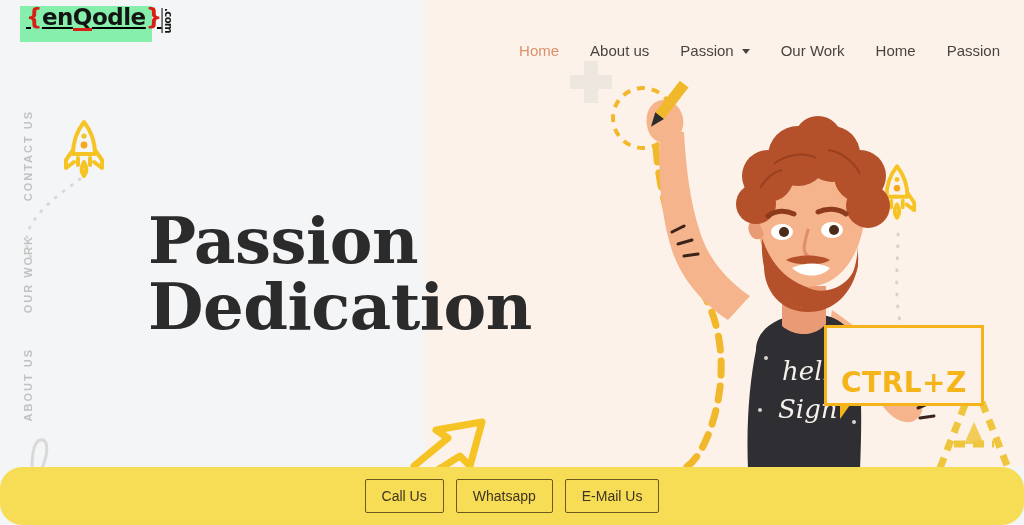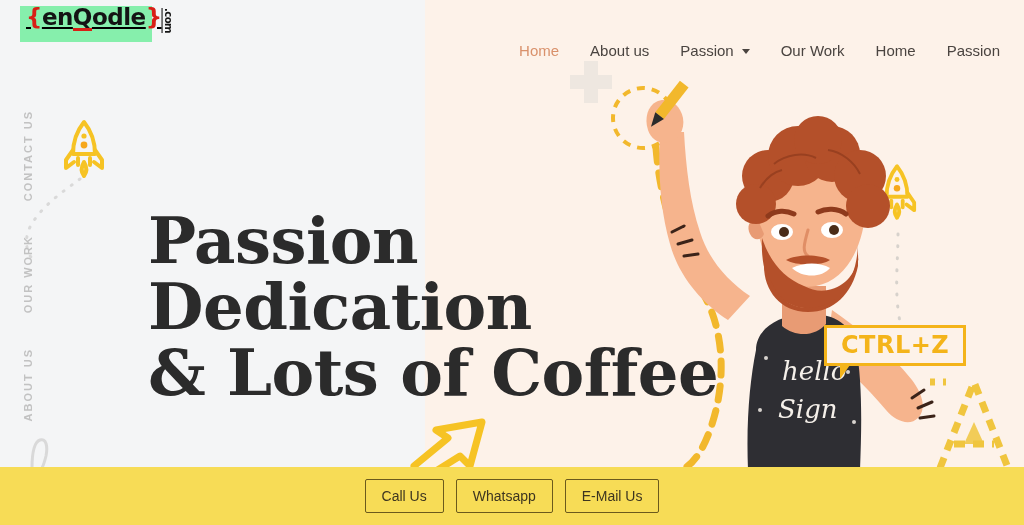--- a/index.html
+++ b/index.html
@@ -178,24 +178,25 @@
     z-index: 25;
   }
   .ctrl-box {
     border: 3px solid #f4b41a;
     padding: 5px 14px 6px 14px;
     background: #fdf2e9;
   }
   .ctrl-text {
     font-family: "DejaVu Sans", sans-serif;
     font-weight: bold;
-    font-size: 24px;
+    font-size: 28px;
     letter-spacing: 0.5px;
     color: #f4b41a;
     line-height: 1;
+    margin-top: 36px;
   }
   .ctrl-tail {
     position: absolute;
     left: 16px; bottom: -13px;
     width: 0; height: 0;
     border-left: 10px solid #f4b41a;
     border-bottom: 14px solid transparent;
   }
 
   
@@ -223,20 +224,21 @@
   .bottom-bar {
     position: absolute;
     left: 0; top: 467px;
     width: 1024px; height: 58px;
     background: #f7dc56;
     display: flex;
     align-items: center;
     justify-content: center;
     gap: 12px;
     z-index: 50;
+    border-radius: 22px;
   }
   .cta-btn {
     border: 1.5px solid #6b5a1c;
     background: transparent;
     color: #3d3520;
     font-size: 14px;
     padding: 8px 16px;
     cursor: pointer;
     border-radius: 2px;
     font-family: "Liberation Sans", sans-serif;
@@ -322,21 +324,20 @@
 
   <div class="dot-trail dot-trail-2">
     <svg width="40" height="120" viewBox="0 0 40 120">
       <path d="M18 2 C18 30 14 60 20 90 C24 104 30 112 36 118" fill="none" stroke="#d7d2cc" stroke-width="3" stroke-linecap="round" stroke-dasharray="1 11"></path>
     </svg>
   </div>
 
   <h1 class="headline">
     <div>Passion</div>
     <div>Dedication</div>
-    <div>&amp; Lots of Coffee</div>
   </h1>
 
   <div class="illustration">
     <svg width="430" height="390" viewBox="0 0 430 390">
 
       <path d="M96 68 C100 120 116 170 140 208 C164 246 168 300 150 350 C140 378 128 388 120 390" fill="none" stroke="#F2B82C" stroke-width="7" stroke-linecap="round" stroke-dasharray="14 11"></path>
 
       <circle cx="83" cy="38" r="30" fill="none" stroke="#F2B82C" stroke-width="4" stroke-dasharray="8 7"></circle>
 
       <path d="M272 230 C300 250 330 272 352 300 C364 316 366 330 358 338

